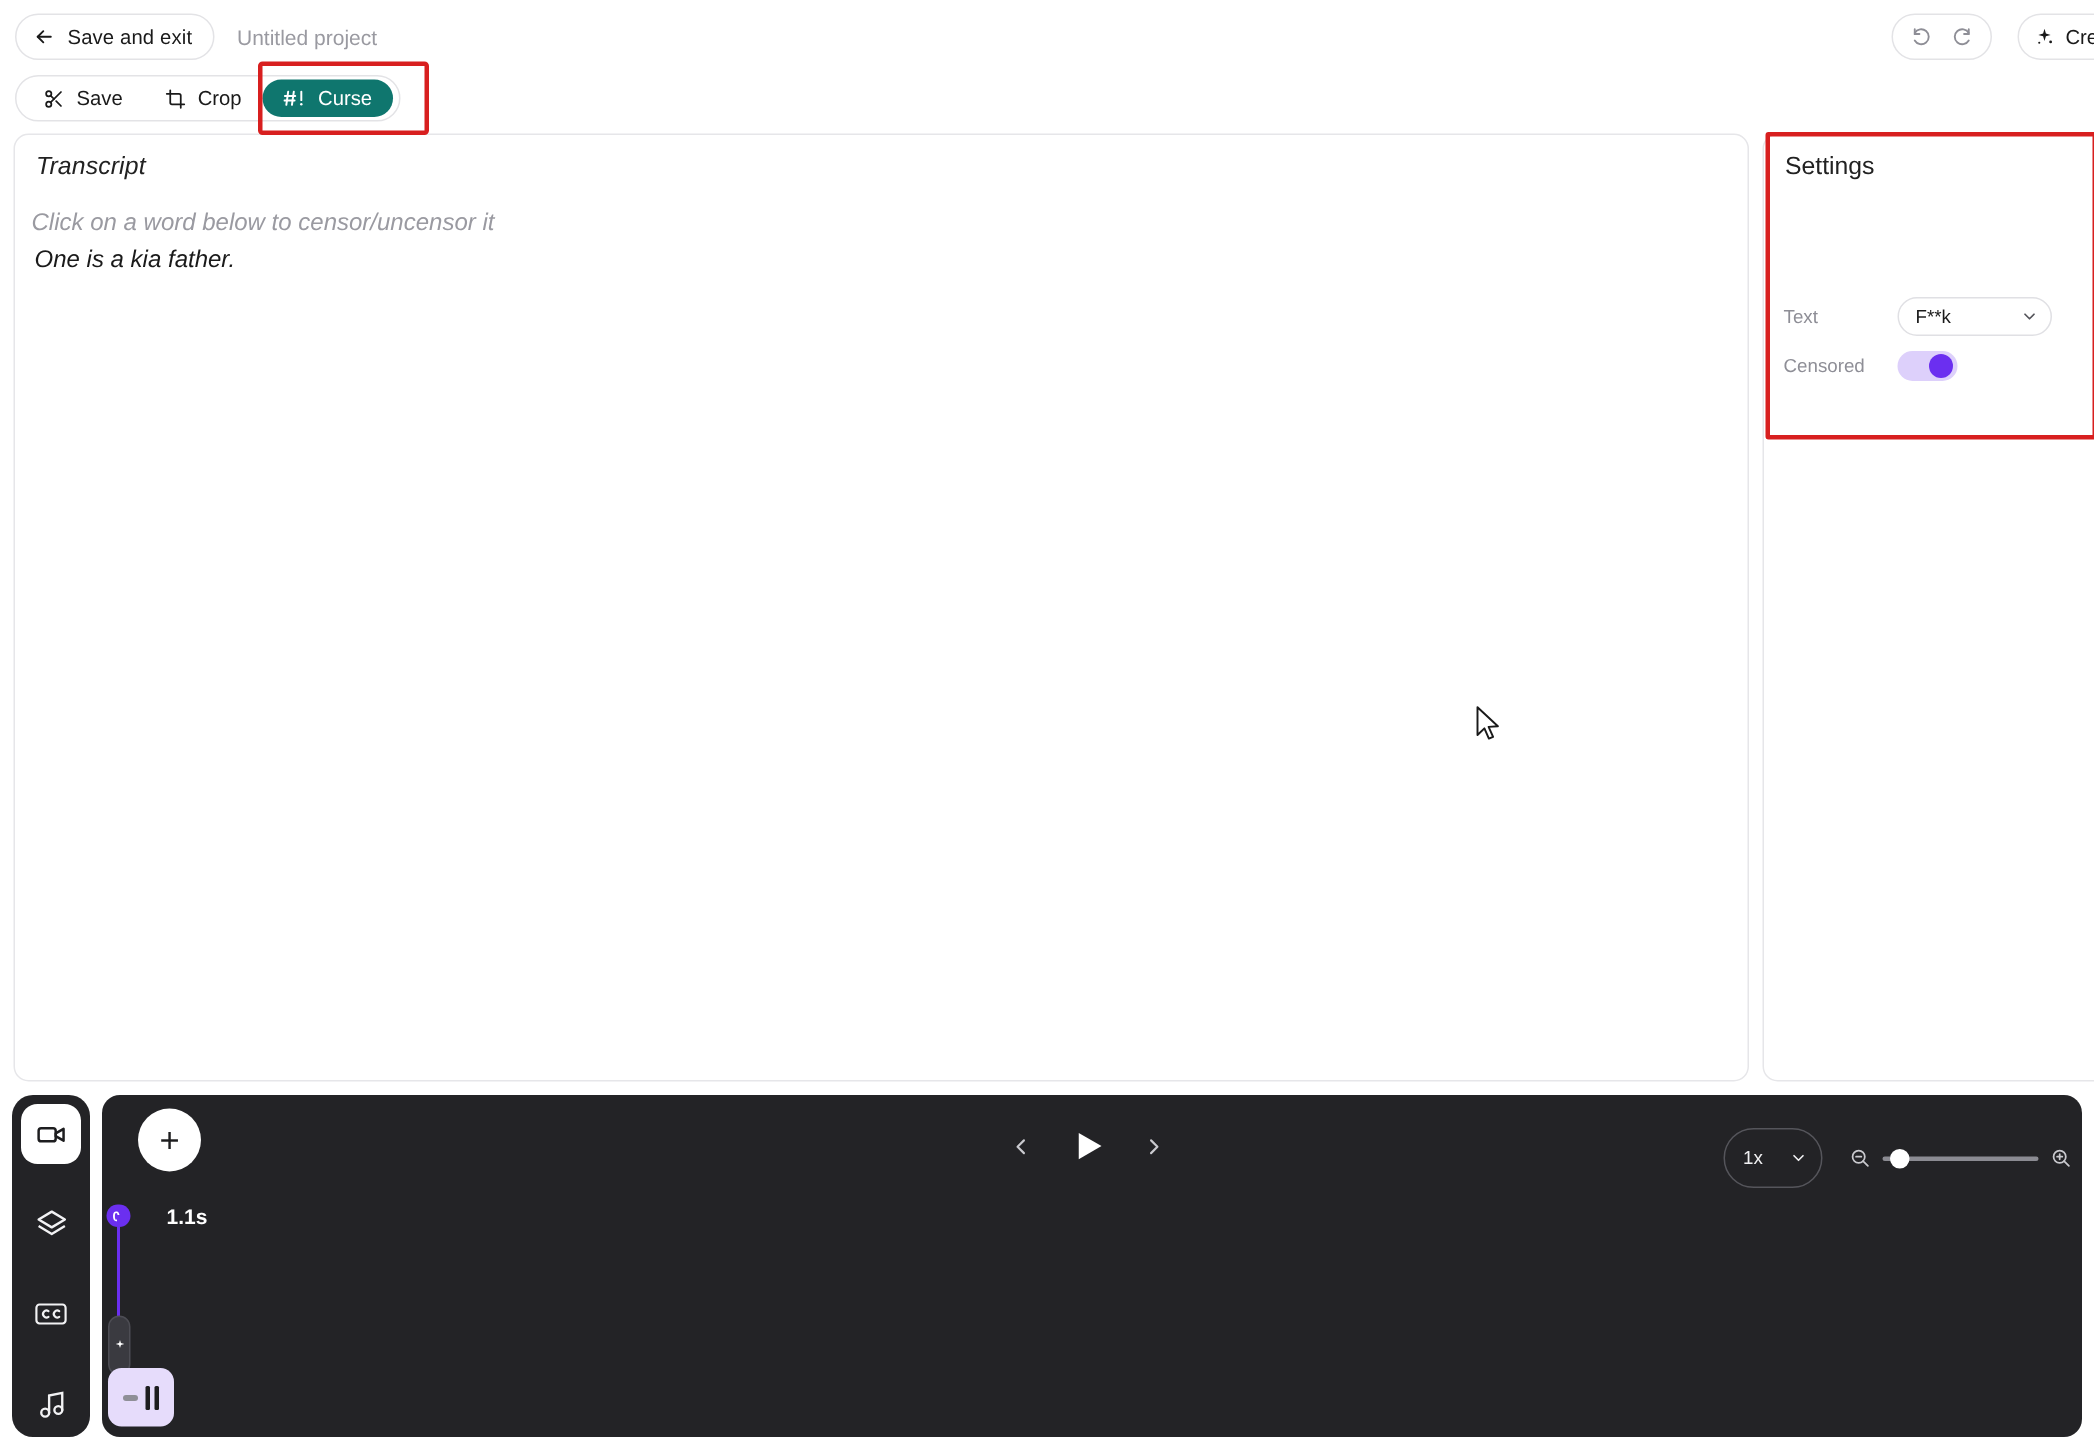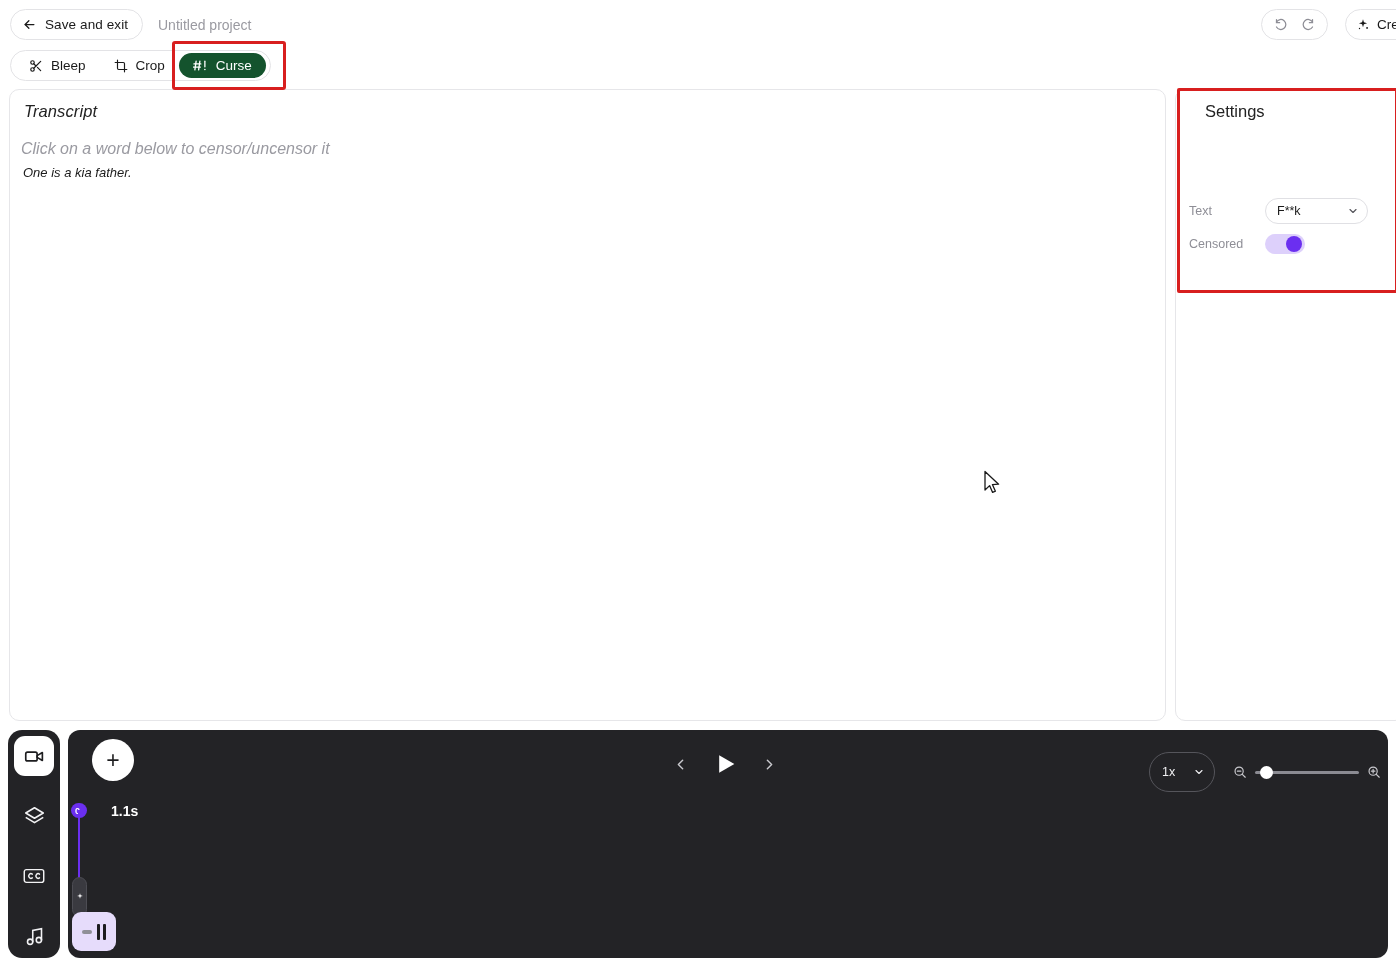--- a/index.html
+++ b/index.html
@@ -48,21 +48,21 @@
     position: absolute; left: 10px; top: 50px;
     height: 31px; padding: 0 4px;
     border: 1px solid #e3e3e6; border-radius: 999px; background: #fff;
     display: flex; align-items: center;
   }
   .tool {
     display: flex; align-items: center; gap: 8px;
     height: 25px; padding: 0 14px; border-radius: 999px;
     font-size: 13.5px; color: #1a1a1a; cursor: pointer;
   }
-  .tool.active { background: #14532d; color: #ffffff; }
+  .tool.active { background: #0f766e; color: #ffffff; }
   #curse-hl {
     position: absolute; left: 172px; top: 41px;
     width: 114px; height: 49px;
     border: 3px solid #d81f1f; border-radius: 3px;
     pointer-events: none; z-index: 30;
   }
 
   
   #transcript-panel {
     position: absolute; left: 9px; top: 89px;
@@ -72,38 +72,38 @@
   #transcript-title {
     position: absolute; left: 14px; top: 12px;
     font-size: 16.5px; color: #222; letter-spacing: .1px;
   }
   #transcript-hint {
     position: absolute; left: 11px; top: 50px;
     font-size: 16px; color: #9a9aa1;
   }
   #transcript-text {
     position: absolute; left: 13px; top: 75px;
-    font-size: 13px; color: #1a1a1a;
+    font-size: 16px; color: #1a1a1a;
   }
   #transcript-text .w { cursor: pointer; }
 
   #settings-panel {
     position: absolute; left: 1175px; top: 89px;
     width: 230px; height: 632px;
     background: #fff; border: 1px solid #e6e6e9; border-radius: 10px;
   }
   #settings-hl {
     position: absolute; left: 1177px; top: 88px;
     width: 221px; height: 205px;
     border: 3px solid #d81f1f; border-radius: 2px;
     pointer-events: none; z-index: 30;
   }
   #settings-title {
     position: absolute; left: 14px; top: 12px;
-    font-size: 16.5px; color: #222; margin-left: 15px;
+    font-size: 16.5px; color: #222;
   }
   .srow {
     position: absolute; left: 13px; width: 200px; height: 28px;
     display: flex; align-items: center;
   }
   .srow .slabel { width: 76px; font-size: 12.5px; color: #8e8e96; }
   .sctl { flex: 1; display: flex; align-items: center; }
   .select {
     width: 103px; height: 26px; padding: 0 8px 0 11px;
     border: 1px solid #e0e0e4; border-radius: 999px; background: #fff;
@@ -252,21 +252,21 @@
   <div class="tool">
     <span class="ico">
       <svg width="14" height="14" viewBox="0 0 24 24" fill="none" stroke="#1a1a1a" stroke-width="2" stroke-linecap="round">
           <circle cx="6" cy="6" r="3"></circle>
           <circle cx="6" cy="18" r="3"></circle>
           <line x1="20" y1="4" x2="8.12" y2="15.88"></line>
           <line x1="14.47" y1="14.48" x2="20" y2="20"></line>
           <line x1="8.12" y1="8.12" x2="12" y2="12"></line>
         </svg>
     </span>
-    <span>Bleep</span>
+    <span>Save</span>
   </div>
   <div class="tool">
     <span class="ico">
       <svg width="14" height="14" viewBox="0 0 24 24" fill="none" stroke="#1a1a1a" stroke-width="2" stroke-linecap="round">
           <path d="M6 2v14a2 2 0 0 0 2 2h14"></path>
           <path d="M18 22V8a2 2 0 0 0-2-2H2"></path>
         </svg>
     </span>
     <span>Crop</span>
   </div>

